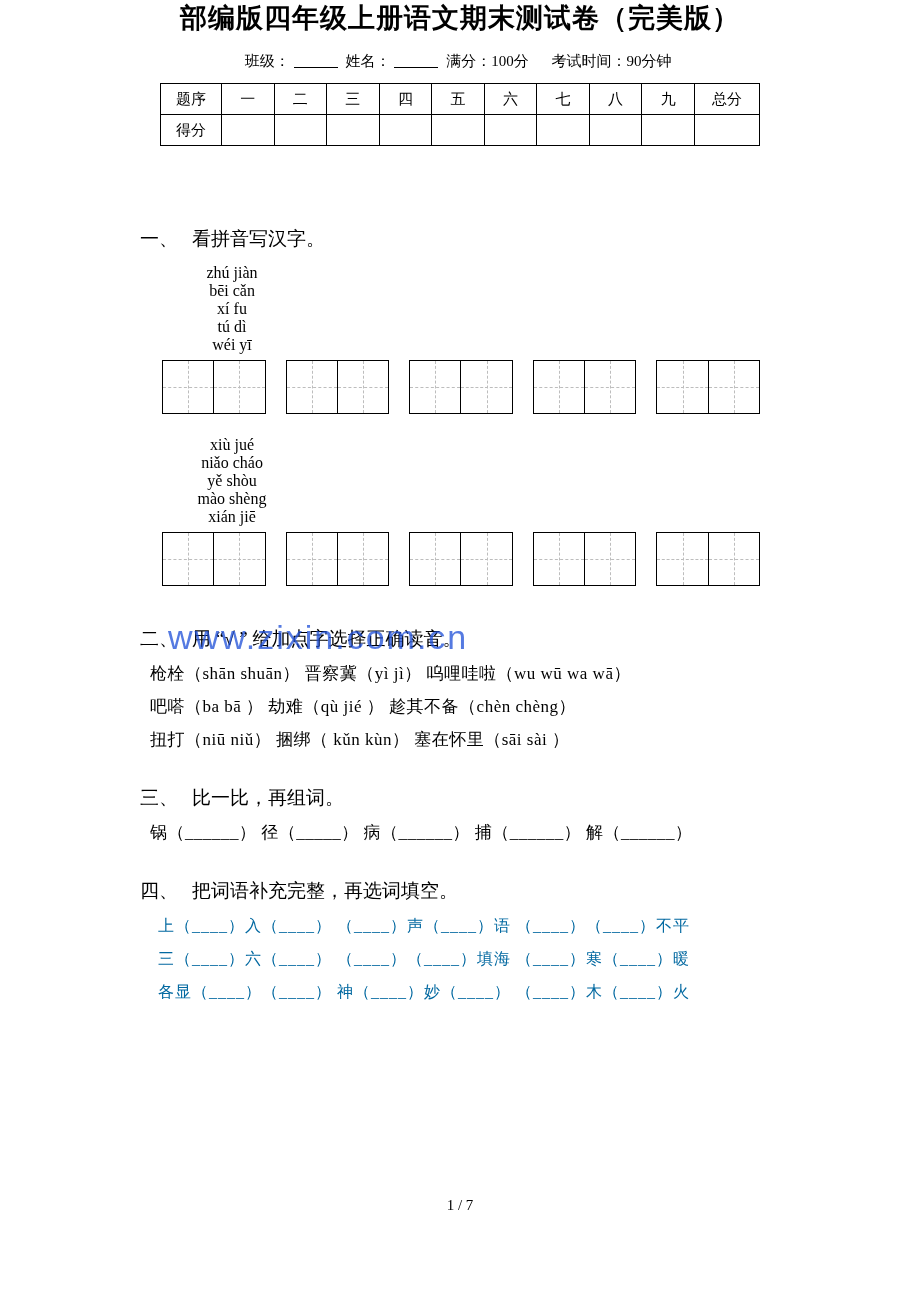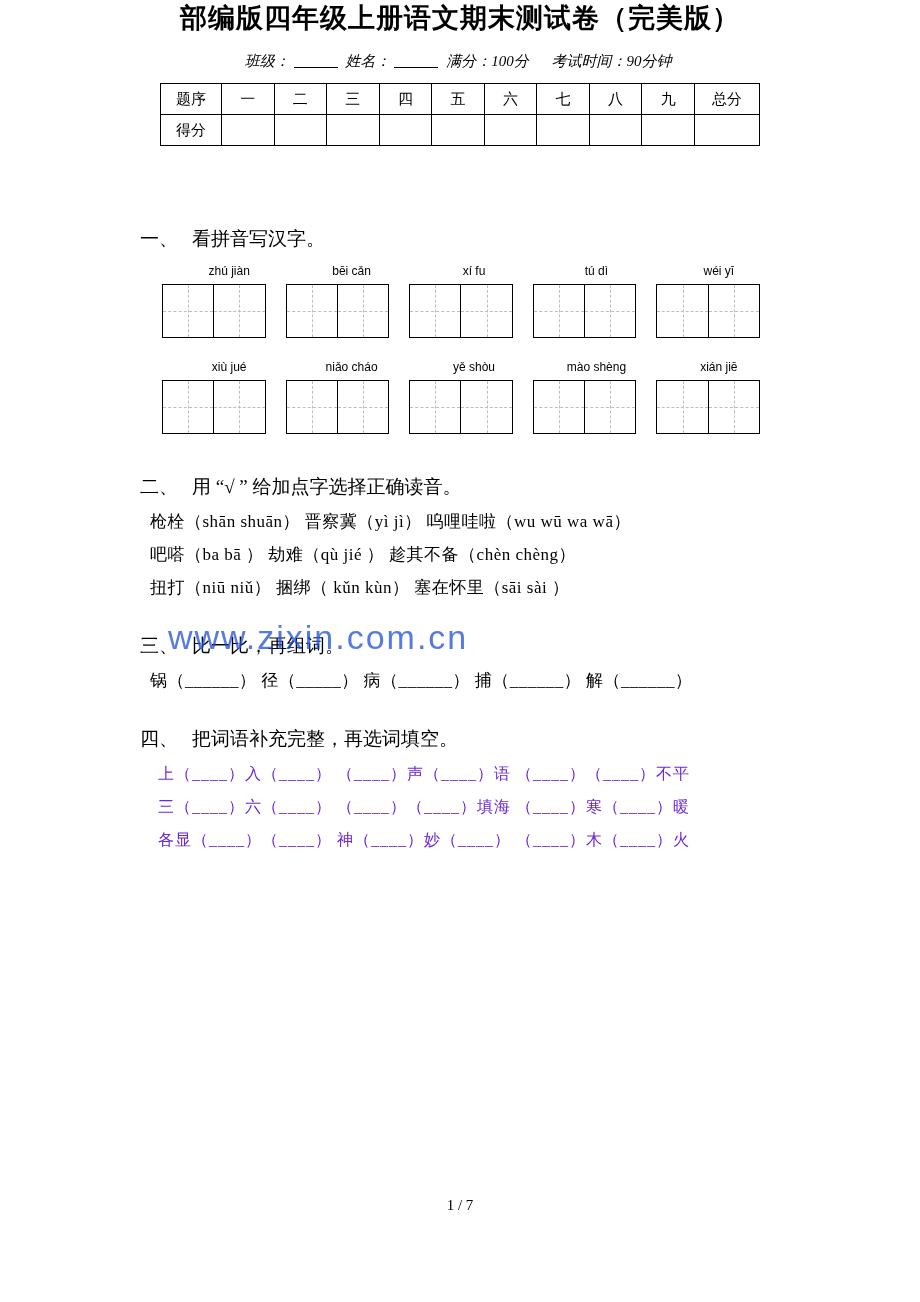--- a/index.html
+++ b/index.html
@@ -32,21 +32,21 @@
     white-space: nowrap;
   }
 
   
   .info-line {
     margin-top: 16px;
     text-align: center;
     font-size: 15px;
     white-space: nowrap;
   }
-  .info-line span { margin-right: 4px; font-style: italic; }
+  .info-line span { margin-right: 4px; }
   .blank-ul {
     display: inline-block;
     border-bottom: 1px solid #000;
     width: 44px;
     height: 1em;
     vertical-align: -2px;
   }
 
   
   .score-table-wrap {
@@ -77,22 +77,23 @@
     font-size: 19px;
     margin-bottom: 6px;
     white-space: nowrap;
   }
   .sec-title .num { margin-right: 14px; }
 
   
   .pinyin-row {
     display: flex;
     margin: 12px 0 6px 28px;
-    font-size: 12px;
-    font-family: Liberation Sans, sans-serif;
+    font-size: 16px;
+    font-family: Liberation Serif, serif;
+    flex-direction: column;
   }
   .pinyin-row .p-item {
     width: 128px;
     text-align: center;
   }
   .grid-row {
     display: flex;
     margin: 0 0 4px 22px;
   }
   .tzg {
@@ -129,21 +130,21 @@
     margin: 10px 0 0 10px;
     white-space: nowrap;
     letter-spacing: 0.5px;
   }
 
   .q-line-4 {
     font-size: 16px;
     margin: 12px 0 0 18px;
     white-space: nowrap;
     letter-spacing: 1px;
-    color: #6d28d9;
+    color: #0369a1;
   }
 
   
   .watermark {
     position: absolute;
     left: 168px;
     top: 618px;
     font-size: 34px;
     letter-spacing: 2px;
     color: #1d4ed8;

